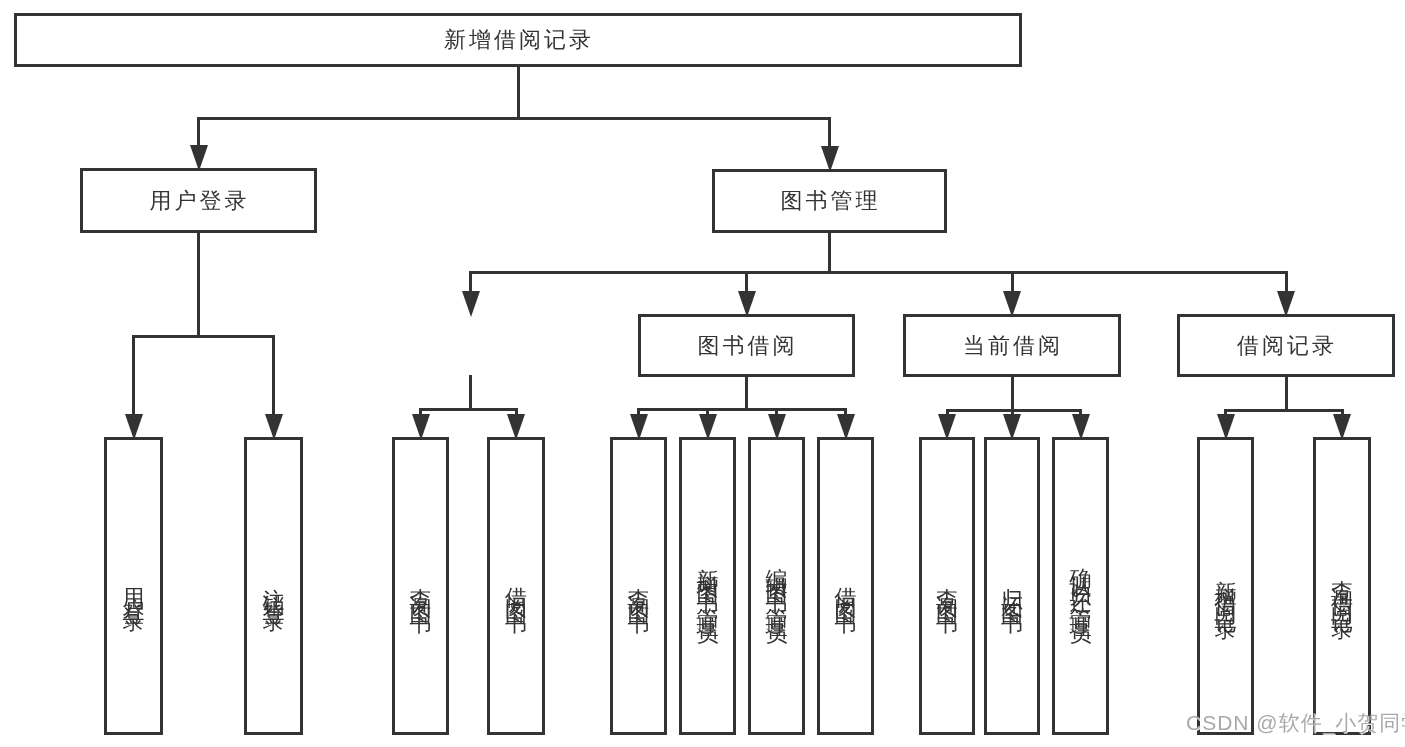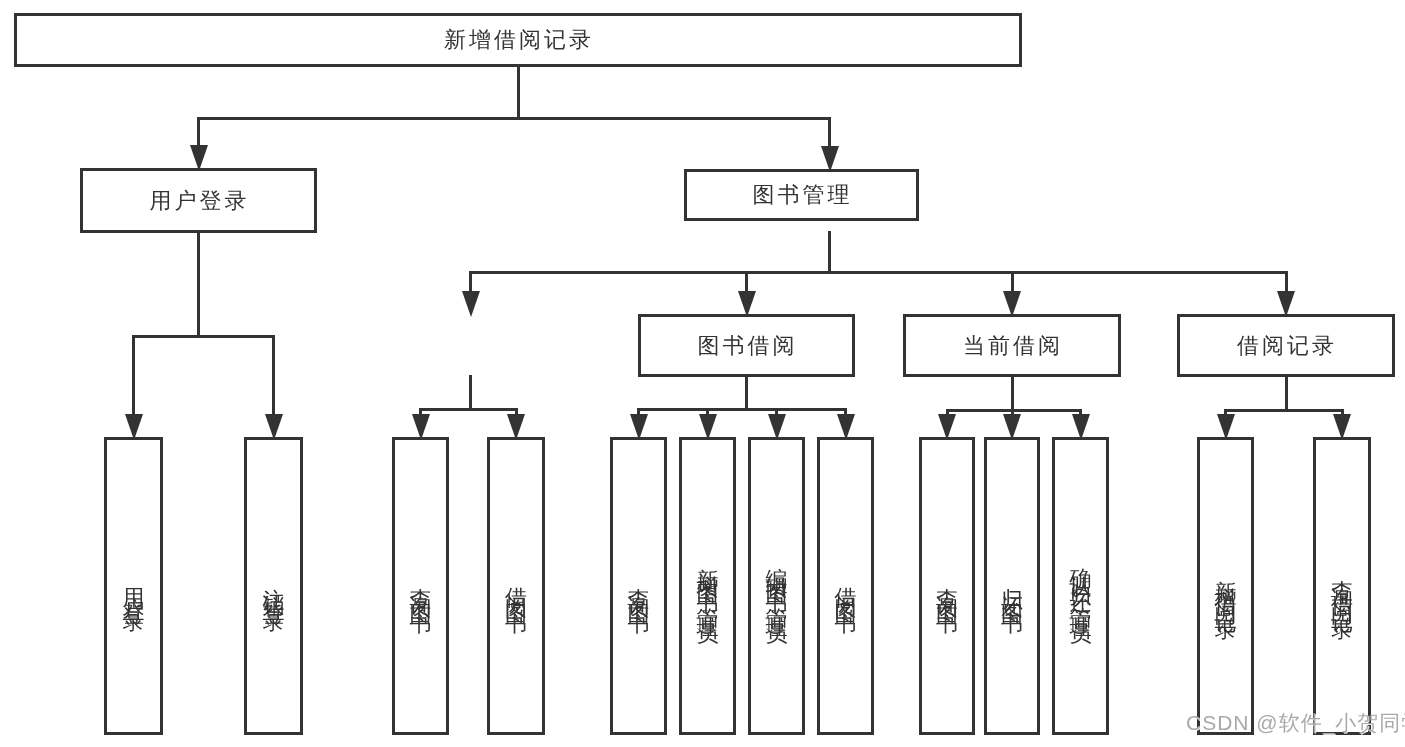--- a/index.html
+++ b/index.html
@@ -69,21 +69,21 @@
 <body>
 
 <div class="canvas" id="canvas">
   <div class="watermark">CSDN @软件_小贺同学</div>
 <div class="node node-h" style="left: 14px; top: 13px; width: 1008px; height: 54px;">
       <span>新增借阅记录</span>
     </div>
     <div class="node node-h" style="left: 80px; top: 168px; width: 237px; height: 65px;">
       <span>用户登录</span>
     </div>
-    <div class="node node-h" style="left: 684px; top: 169px; width: 235px; height: 52px; font-family: Liberation Serif, serif;">
+    <div class="node node-h" style="left: 712px; top: 169px; width: 235px; height: 64px; font-family: Liberation Serif, serif;">
       <span>图书管理</span>
     </div>
     <div class="node node-h" style="left: 903px; top: 314px; width: 218px; height: 63px;">
       <span>当前借阅</span>
     </div>
     <div class="node node-h" style="left: 638px; top: 314px; width: 217px; height: 63px;">
       <span>图书借阅</span>
     </div>
     <div class="node node-h" style="left: 1177px; top: 314px; width: 218px; height: 63px;">
       <span>借阅记录</span>

